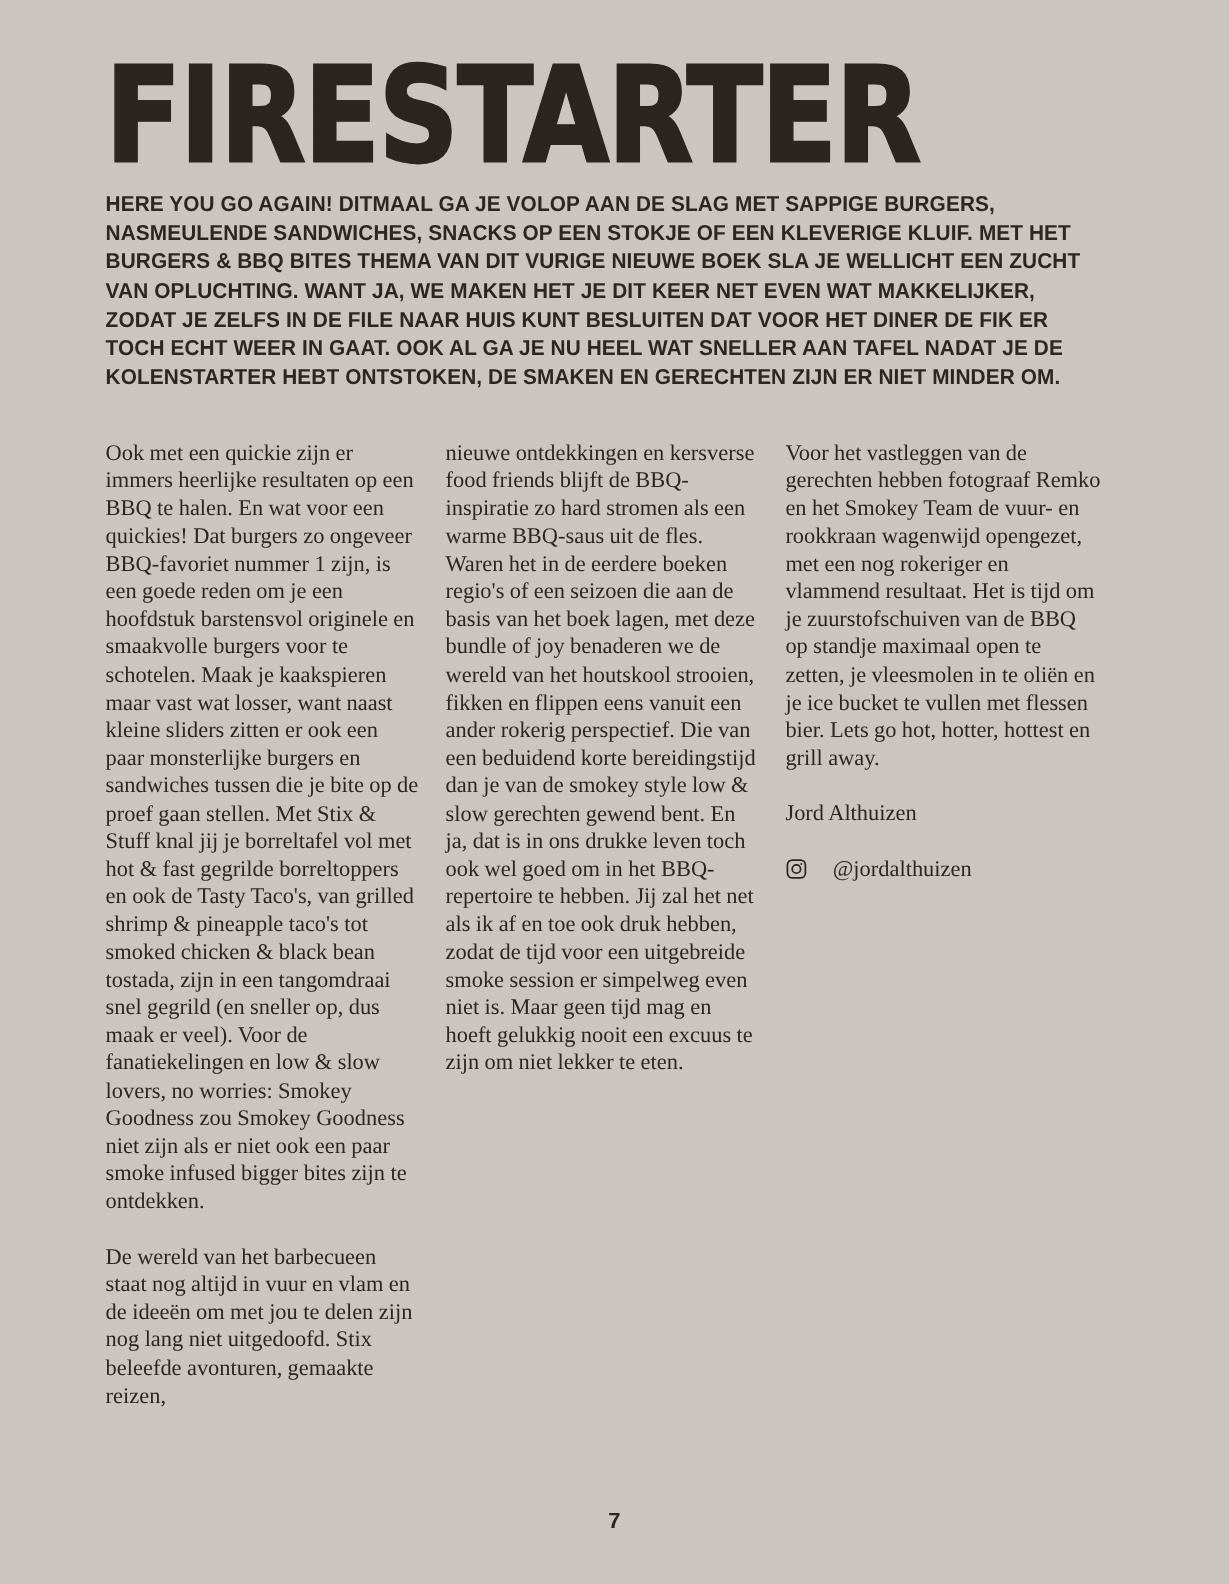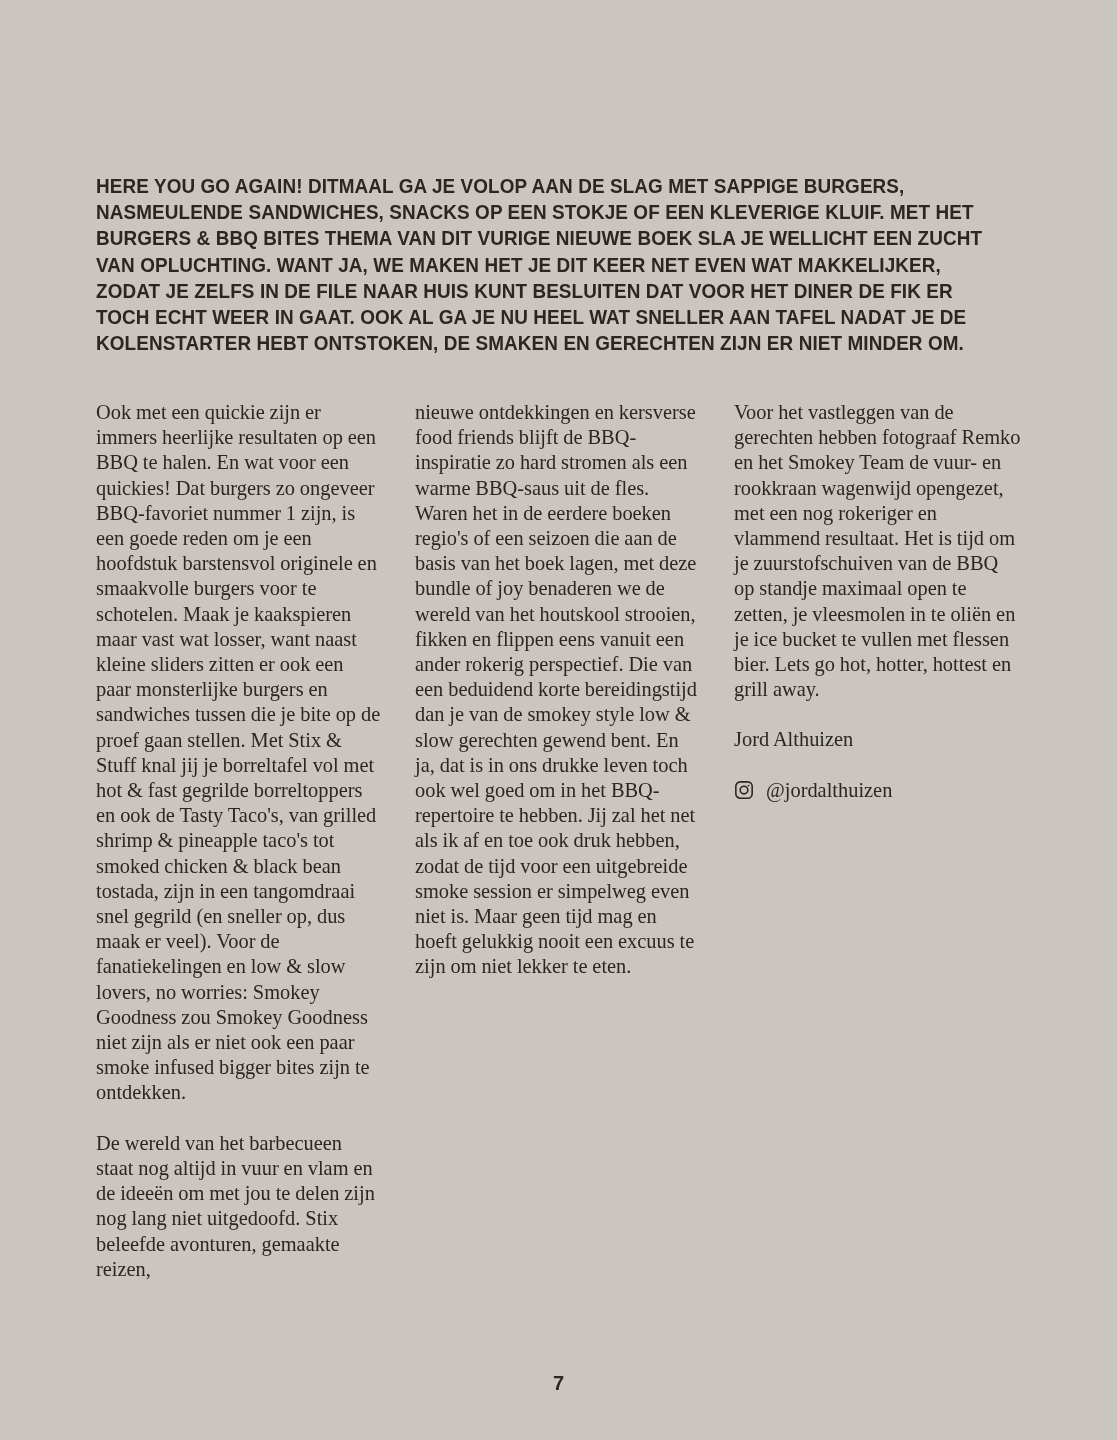--- a/index.html
+++ b/index.html
@@ -70,21 +70,20 @@
   }
 
   
   .columns {
     position: absolute;
     left: 96px;
     top: 400px;
     width: 925px;
     display: flex;
     gap: 22px;
-    justify-content: space-between;
   }
   .col {
     width: 287px;
     flex: 0 0 287px;
   }
   .col p {
     margin: 0 0 25px 0;
     font-family: "Liberation Serif", serif;
     font-size: 20.4px;
     line-height: 25.2px;
@@ -104,21 +103,21 @@
   .sig-name {
     font-family: "Liberation Serif", serif;
     font-size: 20.4px;
     line-height: 25.2px;
     color: #2b2622;
     margin: 0;
   }
   .sig-handle-row {
     display: flex;
     align-items: center;
-    gap: 12px;
+    gap: 23px;
     margin-top: 1px;
   }
   .ig-icon {
     display: inline-block;
     width: 20px;
     height: 20px;
     flex: 0 0 20px;
     line-height: 0;
   }
   .ig-icon svg {
@@ -142,20 +141,23 @@
     font-weight: 700;
     font-size: 20px;
     color: #2b2622;
   }
 </style>
 </head>
 <body>
 
 <div class="page">
 
+  <div class="masthead">
+    <h1 class="masthead-title">FIRESTARTER</h1>
+  </div>
 
   <p class="intro">Here you go again! Ditmaal ga je volop aan de slag met sappige burgers, nasmeulende sandwiches, snacks op een stokje of een kleverige kluif. Met het Burgers &amp; BBQ Bites thema van dit vurige nieuwe boek sla je wellicht een zucht van opluchting. Want ja, we maken het je dit keer net even wat makkelijker, zodat je zelfs in de file naar huis kunt besluiten dat voor het diner de fik er toch echt weer in gaat. Ook al ga je nu heel wat sneller aan tafel nadat je de kolenstarter hebt ontstoken, de smaken en gerechten zijn er niet minder om.</p>
 
   <div class="columns">
 
     <div class="col">
       <p>Ook met een quickie zijn er immers heerlijke resultaten op een BBQ te halen. En wat voor een quickies! Dat burgers zo ongeveer BBQ-favoriet nummer 1 zijn, is een goede reden om je een hoofdstuk barstensvol originele en smaakvolle burgers voor te schotelen. Maak je kaakspieren maar vast wat losser, want naast kleine sliders zitten er ook een paar monsterlijke burgers en sandwiches tussen die je bite op de proef gaan stellen. Met Stix &amp; Stuff knal jij je borreltafel vol met hot &amp; fast gegrilde borreltoppers en ook de Tasty Taco's, van grilled shrimp &amp; pineapple taco's tot smoked chicken &amp; black bean tostada, zijn in een tangomdraai snel gegrild (en sneller op, dus maak er veel). Voor de fanatiekelingen en low &amp; slow lovers, no worries: Smokey Goodness zou Smokey Goodness niet zijn als er niet ook een paar smoke infused bigger bites zijn te ontdekken.</p>
       <p>De wereld van het barbecueen staat nog altijd in vuur en vlam en de ideeën om met jou te delen zijn nog lang niet uitgedoofd. Stix beleefde avonturen, gemaakte reizen,</p>
     </div>
 

